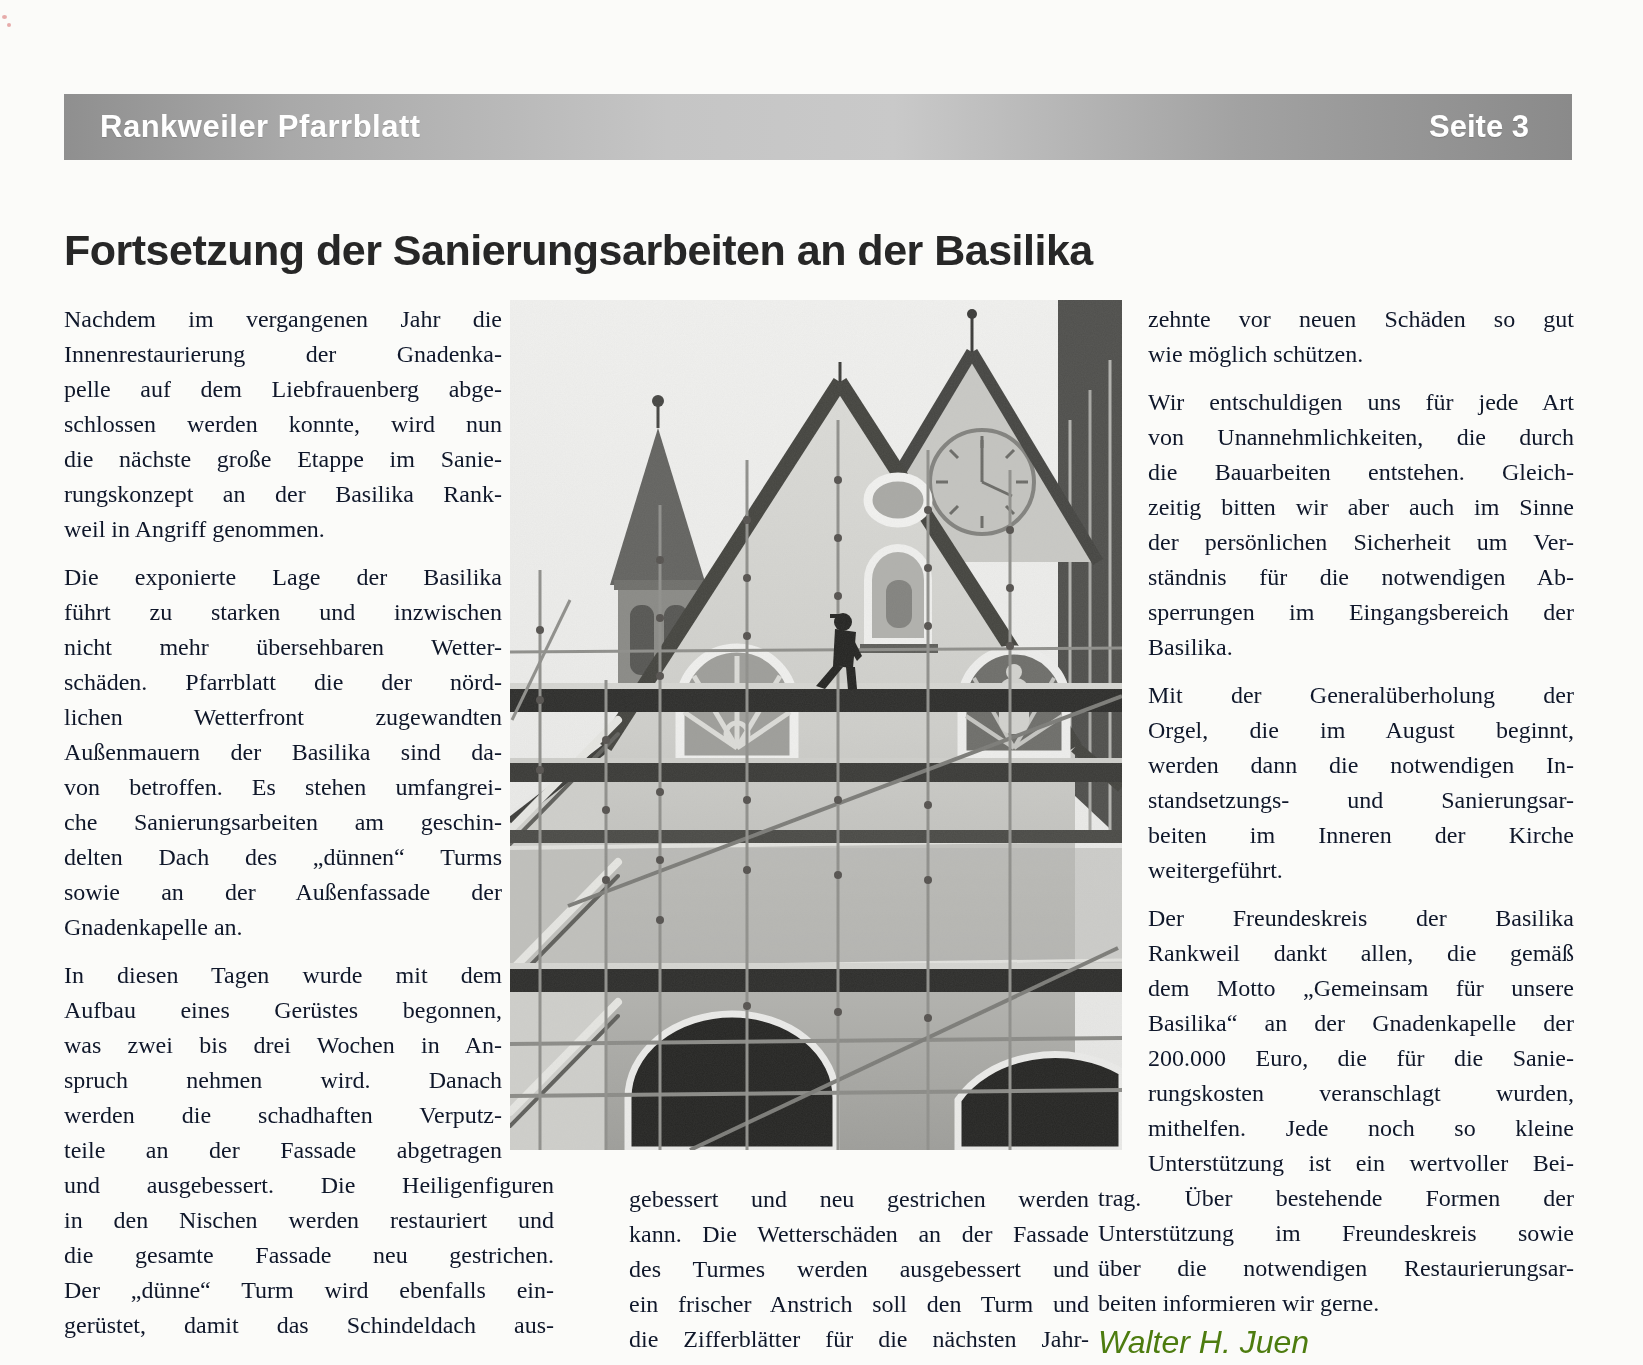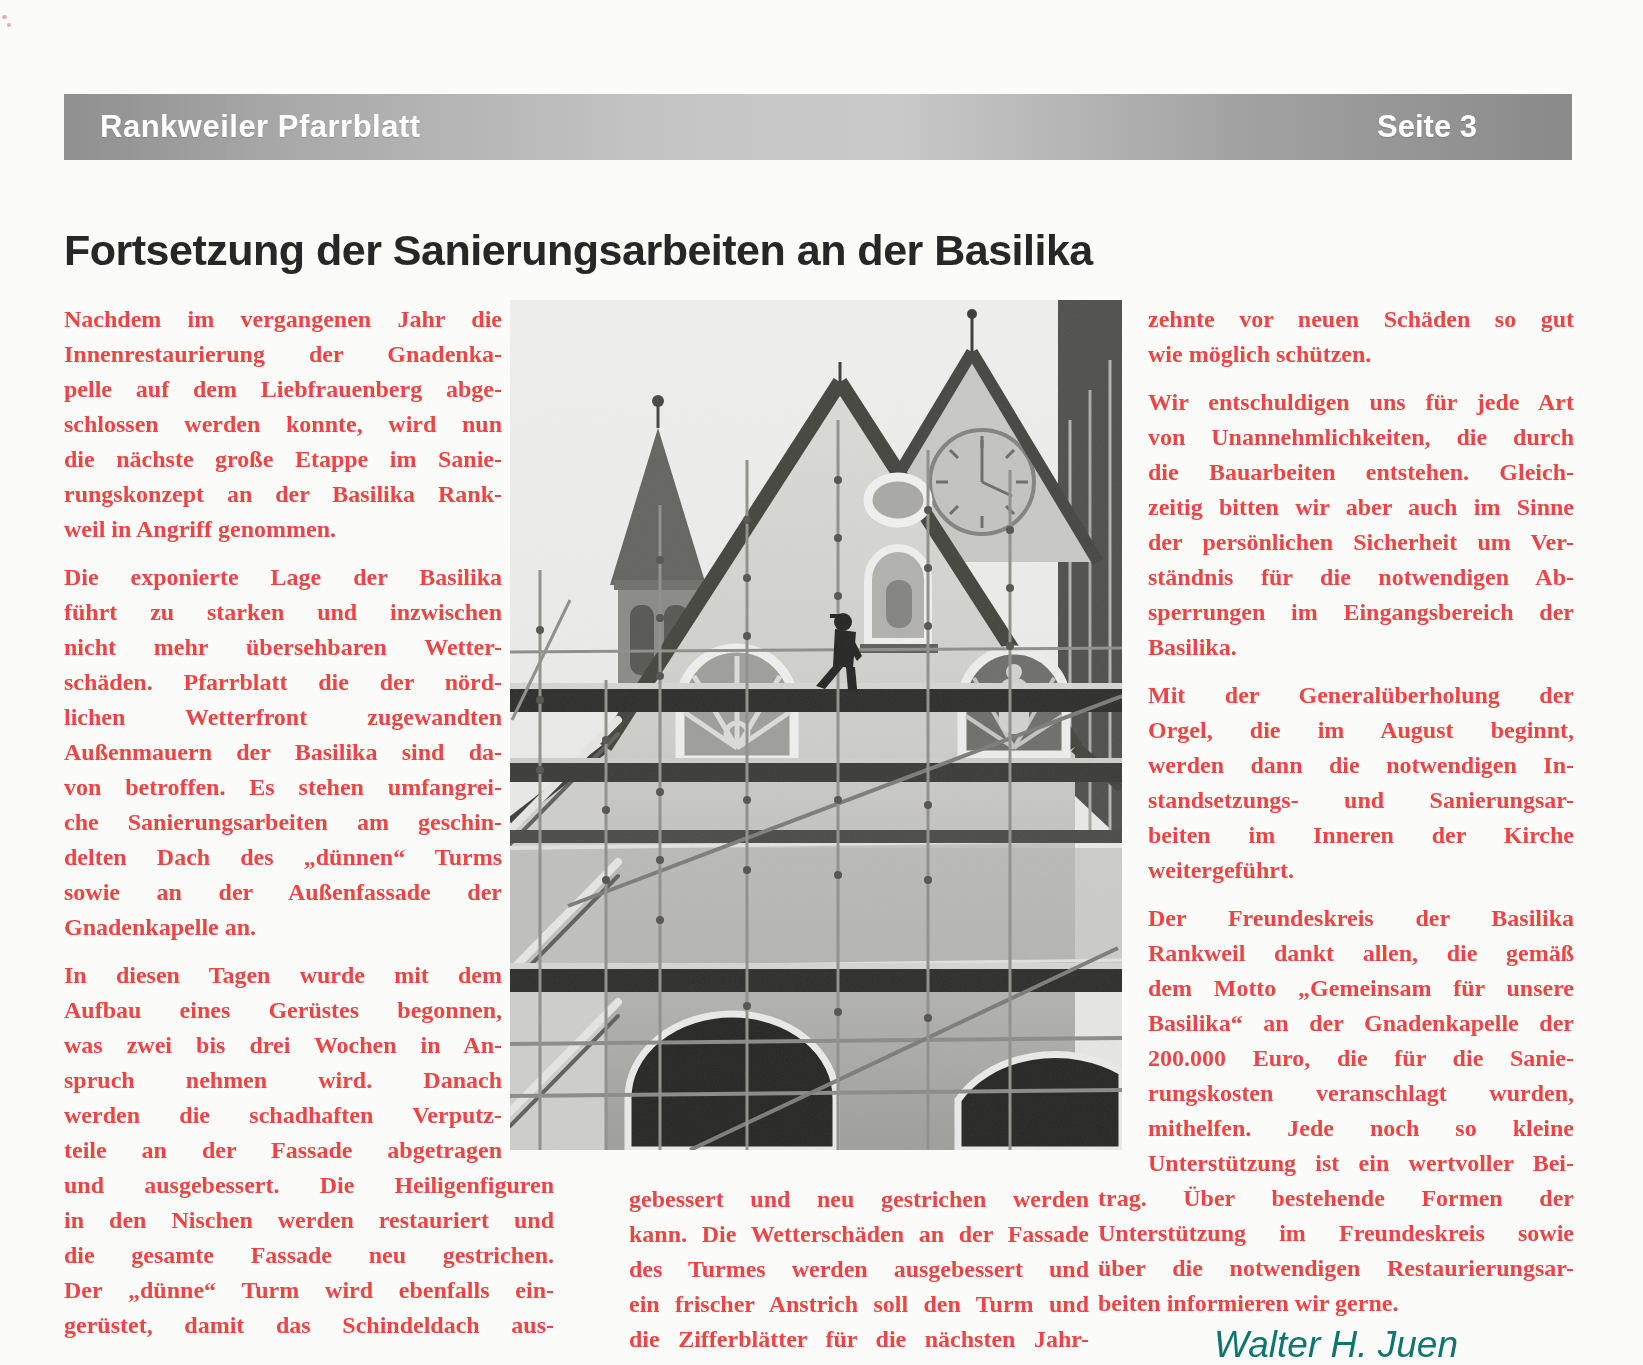--- a/index.html
+++ b/index.html
@@ -14,45 +14,45 @@
   .speck.s2{left:7px;top:23px;width:4px;height:4px;}
 
   
   .header-bar{
     position:absolute;left:64px;top:94px;width:1508px;height:66px;
     background:linear-gradient(90deg,#8f8f8f 0%,#a9a9a9 15%,#c5c5c5 40%,#c9c9c9 55%,#a2a2a2 78%,#8a8a8a 100%);
     display:flex;align-items:center;justify-content:space-between;
     font-family:Liberation Sans, sans-serif;font-weight:bold;color:#ffffff;
   }
   .header-bar .h-left{font-size:31px;padding-left:36px;letter-spacing:.5px;text-shadow:0 1px 1px rgba(0,0,0,.15);}
-  .header-bar .h-right{font-size:31px;padding-right:95px;text-shadow:0 1px 1px rgba(0,0,0,.15);}
+  .header-bar .h-right{font-size:31px;padding-right:43px;text-shadow:0 1px 1px rgba(0,0,0,.15);}
 
   
   .headline{
     position:absolute;left:64px;top:226px;width:1400px;
     font-family:"Liberation Sans", sans-serif;font-weight:bold;
     font-size:43px;color:#272727;letter-spacing:-0.5px;
   }
 
   
-  .col{position:absolute;font-size:24px;line-height:35px;color:#ef4444;font-weight:bold;}
+  .col{position:absolute;font-size:24px;line-height:35px;color:#0f172a;}
   .col-left      {left:64px;  top:302px;  width:438px;}
   .col-left-wide {left:64px;  top:1168px; width:490px;}
   .col-middle    {left:584px; top:1182px; width:460px;margin-left:45px;}
   .col-right     {left:1148px;top:302px;  width:426px;}
   .col-right-wide{left:1098px;top:1181px; width:476px;}
   .para + .para{margin-top:13px;}
   .line{text-align:justify;text-align-last:justify;white-space:normal;}
   .line.flush{text-align-last:left;}
 
   
   .signature{
     position:absolute;left:1098px;top:1324px;width:476px;
     font-family:"Liberation Sans", sans-serif;font-style:italic;
-    font-size:37px;color:#0f766e;text-align:center;
+    font-size:32px;color:#4d7c0f;text-align:left;
   }
 
   
   .photo{position:absolute;left:510px;top:300px;width:612px;height:850px;overflow:hidden;}
   .photo svg{display:block;width:612px;height:850px;}
 </style>
 </head>
 <body>
 
 <span class="speck s1"></span>

